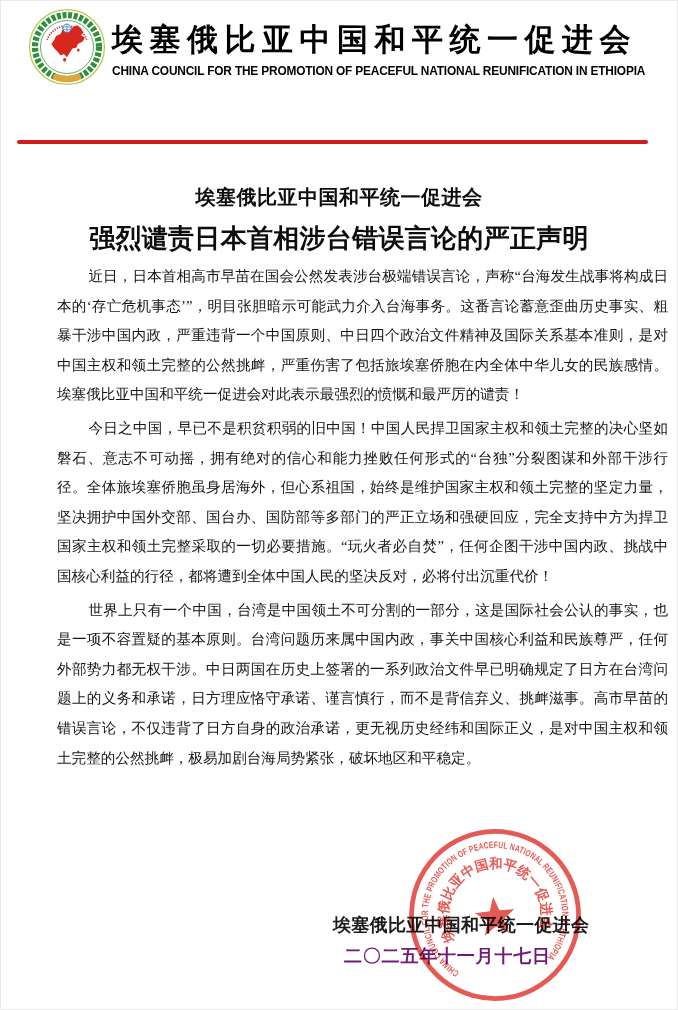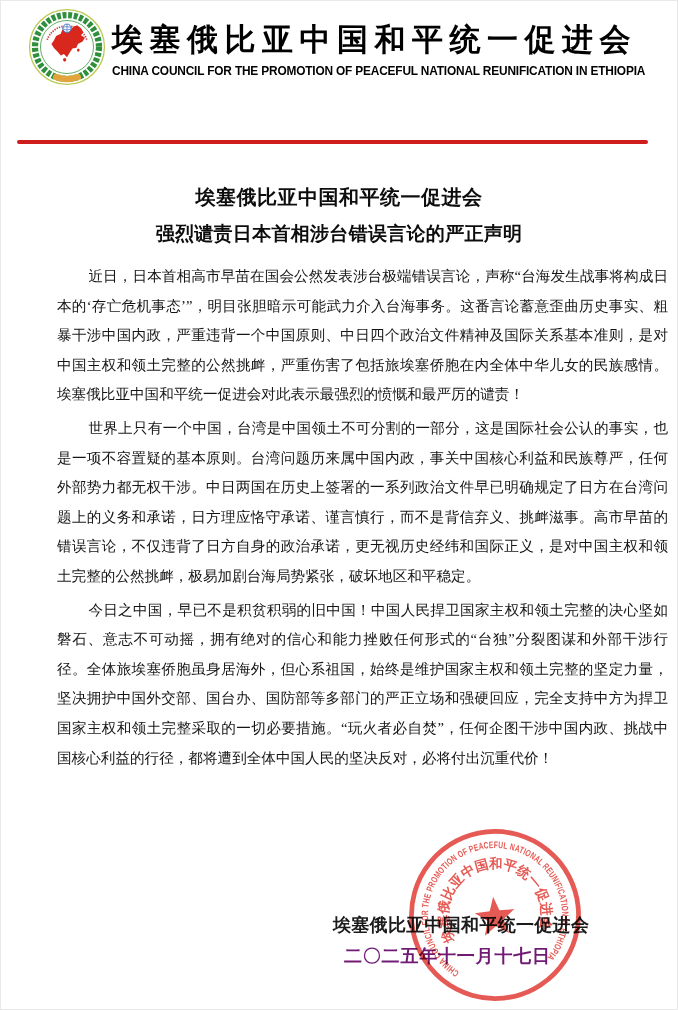--- a/index.html
+++ b/index.html
@@ -58,21 +58,21 @@
   
   .doc-title {
     position: absolute;
     left: 0; width: 100%;
     text-align: center;
     font-family: "Liberation Serif", serif;
     font-weight: bold;
     color: #0d0d0d;
   }
   .doc-title.line1 { top: 184px; font-size: 20px; letter-spacing: 0.5px; }
-  .doc-title.line2 { top: 221px; font-size: 19px; letter-spacing: 0.3px; text-align: center; }
+  .doc-title.line2 { top: 221px; font-size: 26px; letter-spacing: 0.3px; text-align: center; }
 
   
   .body-text {
     position: absolute;
     left: 37px; top: 262px;
     width: 611px;
     font-family: "Liberation Serif", serif;
     font-size: 14.6px;
     line-height: 29.6px;
     color: #151515;
@@ -146,22 +146,22 @@
     </div>
   </div>
 
   <div class="red-rule"></div>
 
   <div class="doc-title line1">埃塞俄比亚中国和平统一促进会</div>
   <div class="doc-title line2">强烈谴责日本首相涉台错误言论的严正声明</div>
 
   <div class="body-text">
     <p>近日，日本首相高市早苗在国会公然发表涉台极端错误言论，声称“台海发生战事将构成日本的‘存亡危机事态’”，明目张胆暗示可能武力介入台海事务。这番言论蓄意歪曲历史事实、粗暴干涉中国内政，严重违背一个中国原则、中日四个政治文件精神及国际关系基本准则，是对中国主权和领土完整的公然挑衅，严重伤害了包括旅埃塞侨胞在内全体中华儿女的民族感情。埃塞俄比亚中国和平统一促进会对此表示最强烈的愤慨和最严厉的谴责！</p>
+    <p>今日之中国，早已不是积贫积弱的旧中国！中国人民捍卫国家主权和领土完整的决心坚如磐石、意志不可动摇，拥有绝对的信心和能力挫败任何形式的“台独”分裂图谋和外部干涉行径。全体旅埃塞侨胞虽身居海外，但心系祖国，始终是维护国家主权和领土完整的坚定力量，坚决拥护中国外交部、国台办、国防部等多部门的严正立场和强硬回应，完全支持中方为捍卫国家主权和领土完整采取的一切必要措施。“玩火者必自焚”，任何企图干涉中国内政、挑战中国核心利益的行径，都将遭到全体中国人民的坚决反对，必将付出沉重代价！</p>
     <p>世界上只有一个中国，台湾是中国领土不可分割的一部分，这是国际社会公认的事实，也是一项不容置疑的基本原则。台湾问题历来属中国内政，事关中国核心利益和民族尊严，任何外部势力都无权干涉。中日两国在历史上签署的一系列政治文件早已明确规定了日方在台湾问题上的义务和承诺，日方理应恪守承诺、谨言慎行，而不是背信弃义、挑衅滋事。高市早苗的错误言论，不仅违背了日方自身的政治承诺，更无视历史经纬和国际正义，是对中国主权和领土完整的公然挑衅，极易加剧台海局势紧张，破坏地区和平稳定。</p>
-    <p>今日之中国，早已不是积贫积弱的旧中国！中国人民捍卫国家主权和领土完整的决心坚如磐石、意志不可动摇，拥有绝对的信心和能力挫败任何形式的“台独”分裂图谋和外部干涉行径。全体旅埃塞侨胞虽身居海外，但心系祖国，始终是维护国家主权和领土完整的坚定力量，坚决拥护中国外交部、国台办、国防部等多部门的严正立场和强硬回应，完全支持中方为捍卫国家主权和领土完整采取的一切必要措施。“玩火者必自焚”，任何企图干涉中国内政、挑战中国核心利益的行径，都将遭到全体中国人民的坚决反对，必将付出沉重代价！</p>
   </div>
 
   <div class="sig-org">埃塞俄比亚中国和平统一促进会</div>
   <div class="sig-date">二〇二五年十一月十七日</div>
 
   <svg class="stamp" viewBox="0 0 200 200" aria-hidden="true">
     <defs>
       <path id="ringPath" d="M 52.6,160.7 A 77,77 0 1 1 147.4,160.7"></path>
       <path id="zhArc" d="M 51.5,123.7 A 54,54 0 1 1 148.5,123.7"></path>
     </defs>

